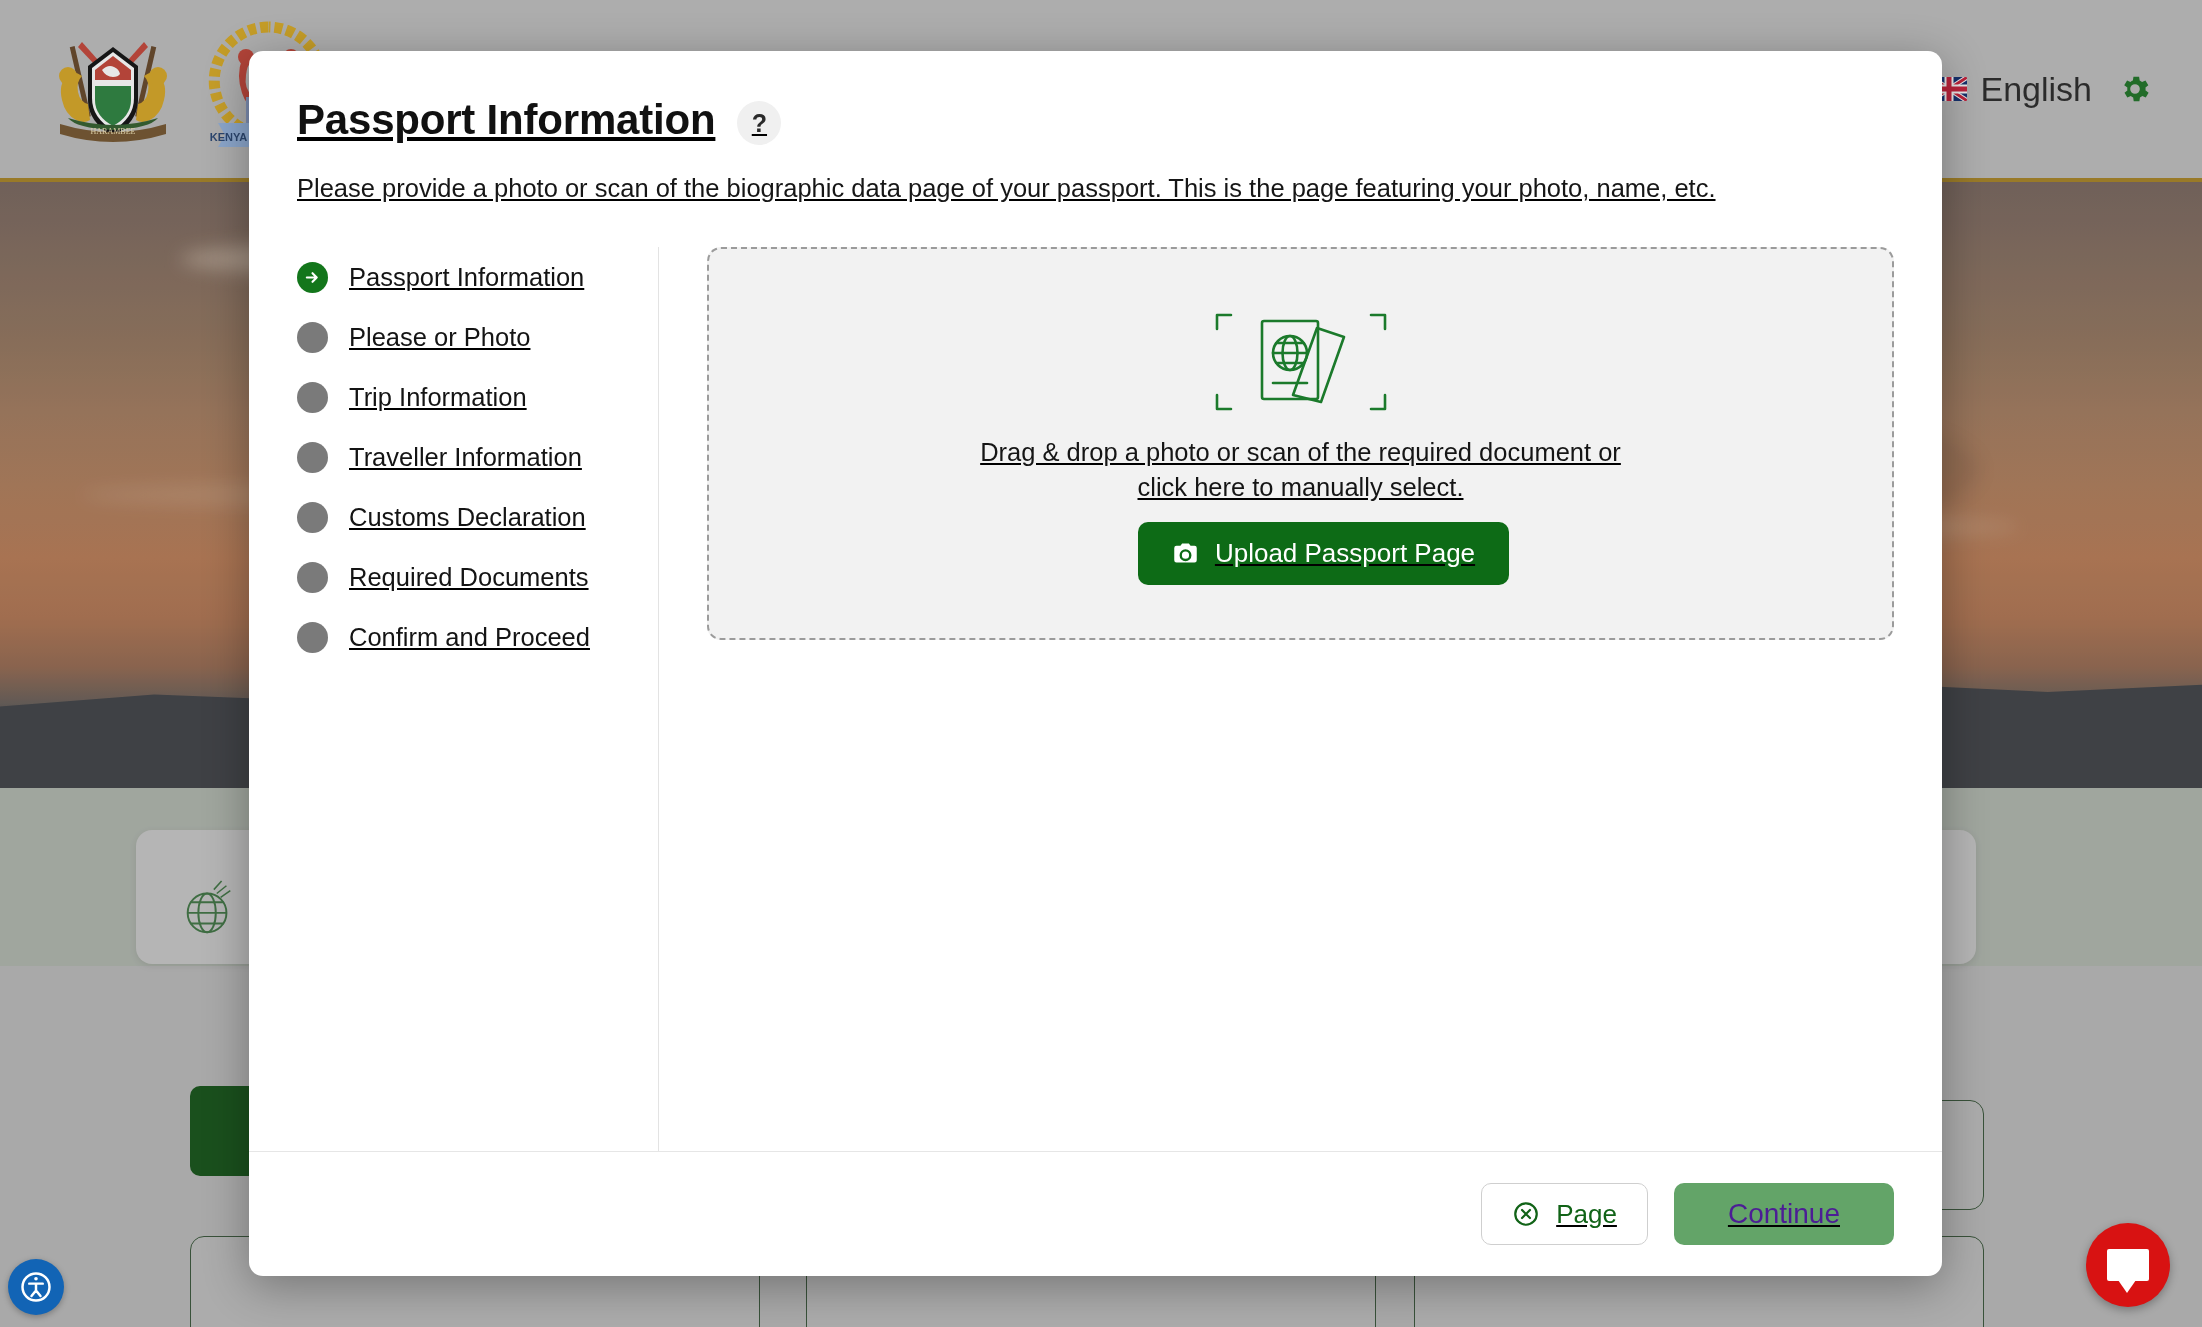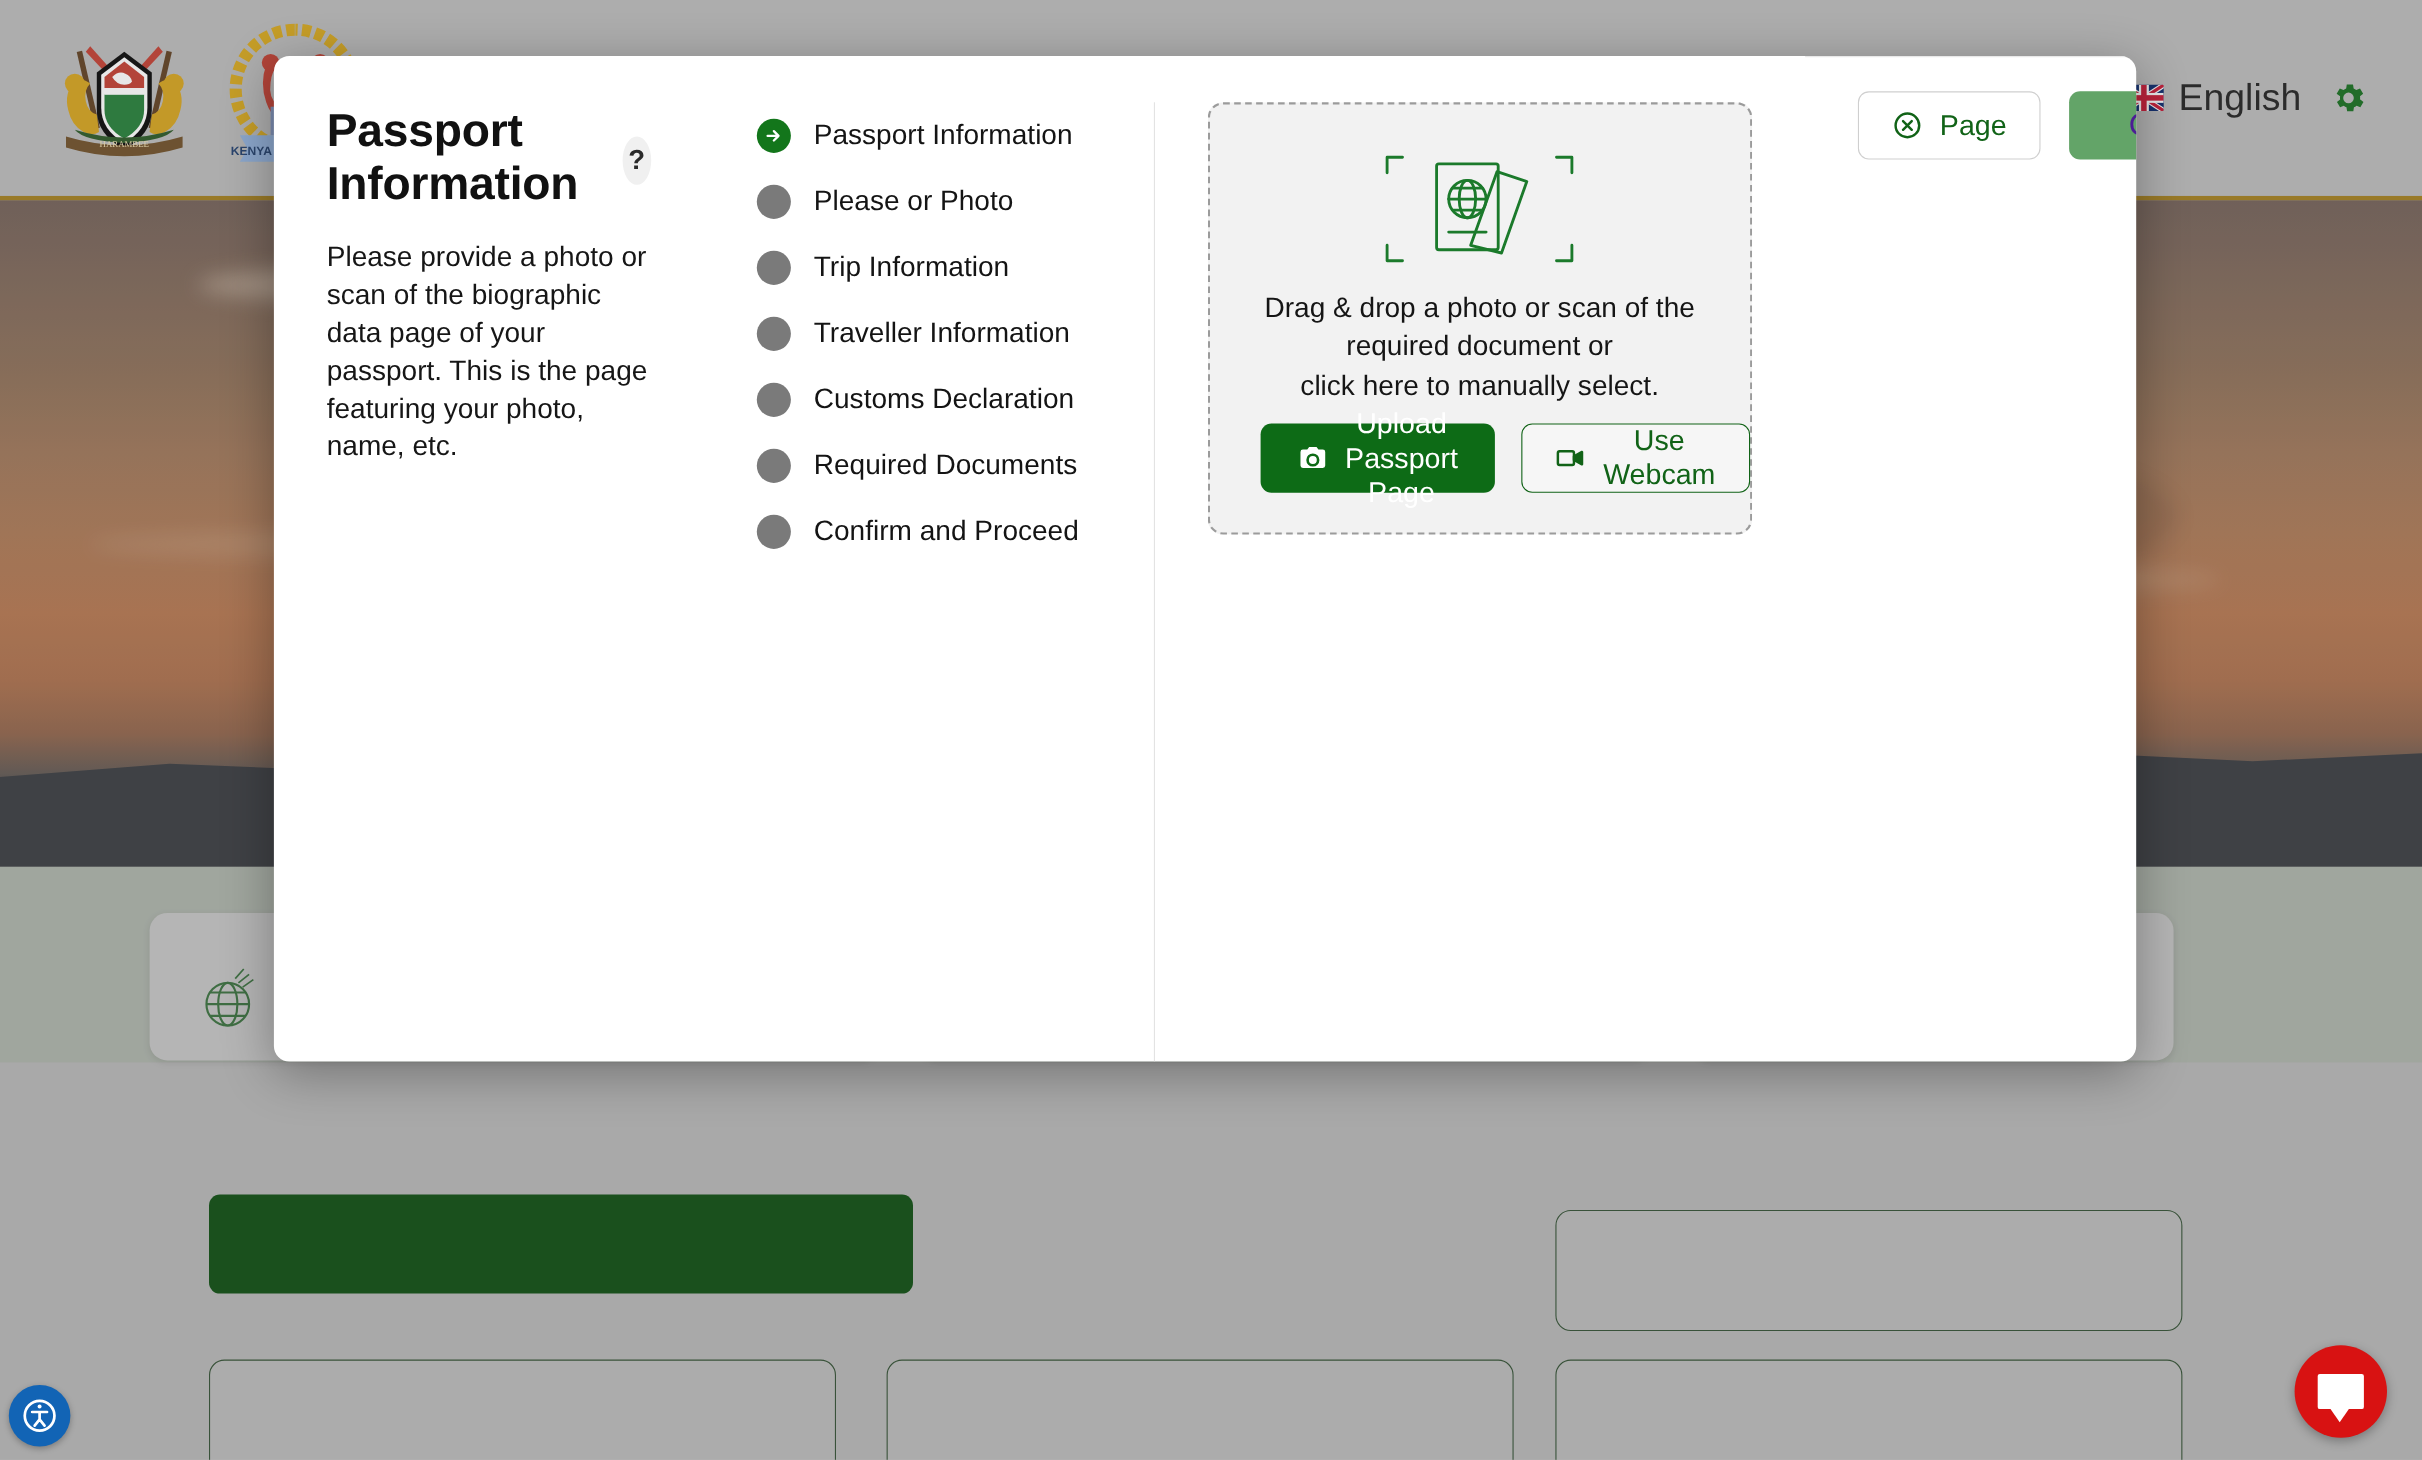--- a/index.html
+++ b/index.html
@@ -189,28 +189,29 @@
     border-right: 9px solid transparent;
     border-top: 13px solid #fff;
   }
 
   
   .modal-scrim { position: absolute; inset: 0; background: rgba(120,120,120,.18); z-index: 40; }
 
   .modal {
     position: absolute;
     left: 249px; top: 51px;
-    width: 1693px; height: 914px;
+    width: 1693px; height: 1225px;
     background: #ffffff;
     border-radius: 14px;
     box-shadow: 0 10px 46px rgba(0,0,0,.32);
     z-index: 50;
     display: flex;
-    flex-direction: row;
+    flex-direction: column;
     overflow: hidden;
+    text-decoration: underline;
   }
 
   .modal-head { padding: 44px 48px 0 48px; }
 
   .modal-title-row { display: flex; align-items: center; gap: 22px; }
   .modal-title {
     font-size: 42px;
     font-weight: bold;
     color: #111;
     letter-spacing: -.2px;
@@ -571,29 +572,20 @@
           <div class="dz-buttons">
             <button class="btn btn-upload">
               <span>
                 <svg viewBox="0 0 24 24" width="27" height="27" fill="#fff">
                   <path d="M9 3l-1.5 2H4a2 2 0 0 0-2 2v11a2 2 0 0 0 2 2h16a2 2 0 0 0 2-2V7a2 2 0 0 0-2-2h-3.5L15 3H9zm3 5.2A5.3 5.3 0 1 1 12 18.8 5.3 5.3 0 0 1 12 8.2zm0 2.1a3.2 3.2 0 1 0 0 6.4 3.2 3.2 0 0 0 0-6.4z"></path>
                 </svg>
               </span>
               <span>Upload Passport Page</span>
             </button>
 
-            <button class="btn btn-webcam">
-              <span>
-                <svg viewBox="0 0 24 24" width="27" height="27" fill="none" stroke="#116317" stroke-width="2" stroke-linejoin="round">
-                  <rect x="2" y="6.5" width="13" height="11" rx="1.4"></rect>
-                  <path d="M15 10.5 L21.5 7 L21.5 17 L15 13.5 Z" fill="#116317"></path>
-                </svg>
-              </span>
-              <span>Use Webcam</span>
-            </button>
           </div>
         </div>
       </div>
     </div>
 
     <div class="modal-foot">
       <button class="btn btn-close">
         <span>
           <svg viewBox="0 0 24 24" width="28" height="28" fill="none" stroke="#116317" stroke-width="1.9" stroke-linecap="round">
             <circle cx="12" cy="12" r="9.2"></circle>

